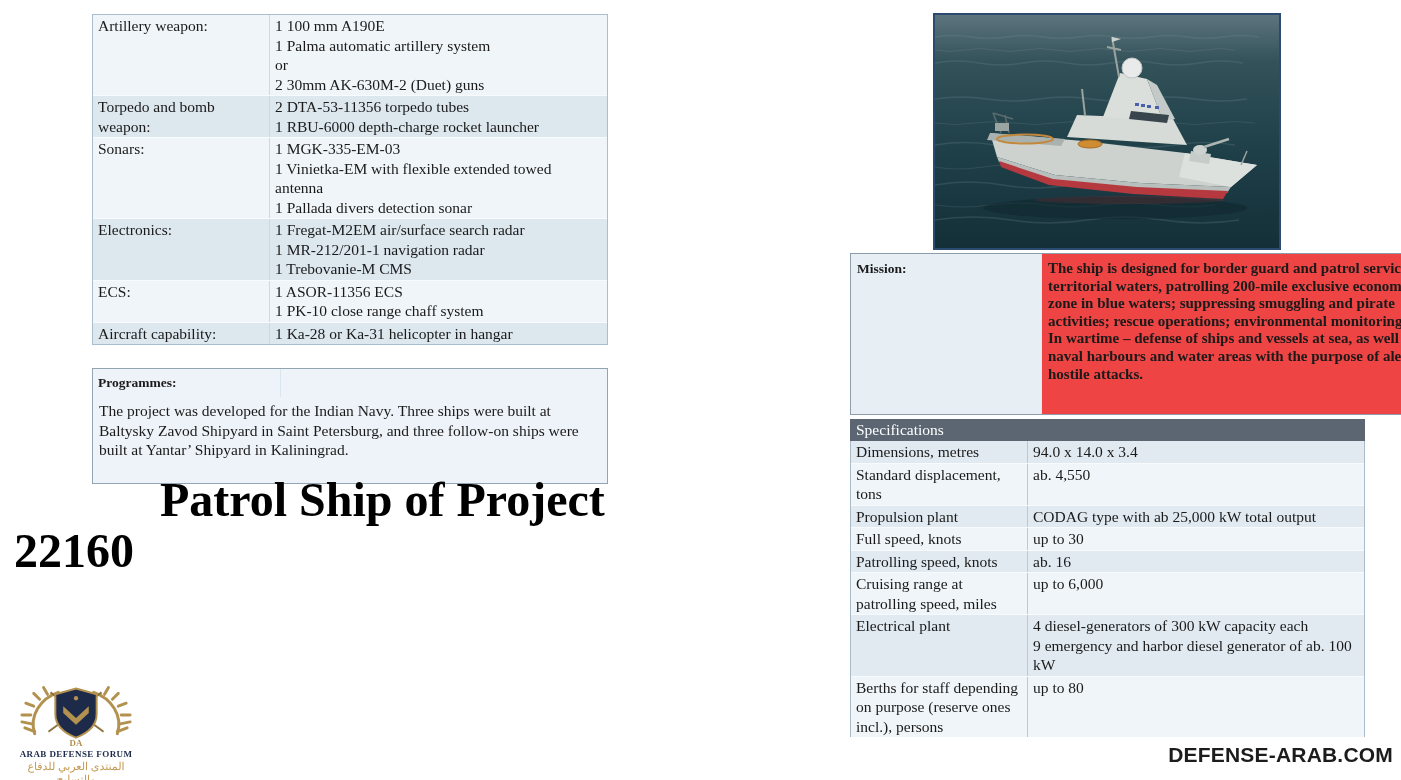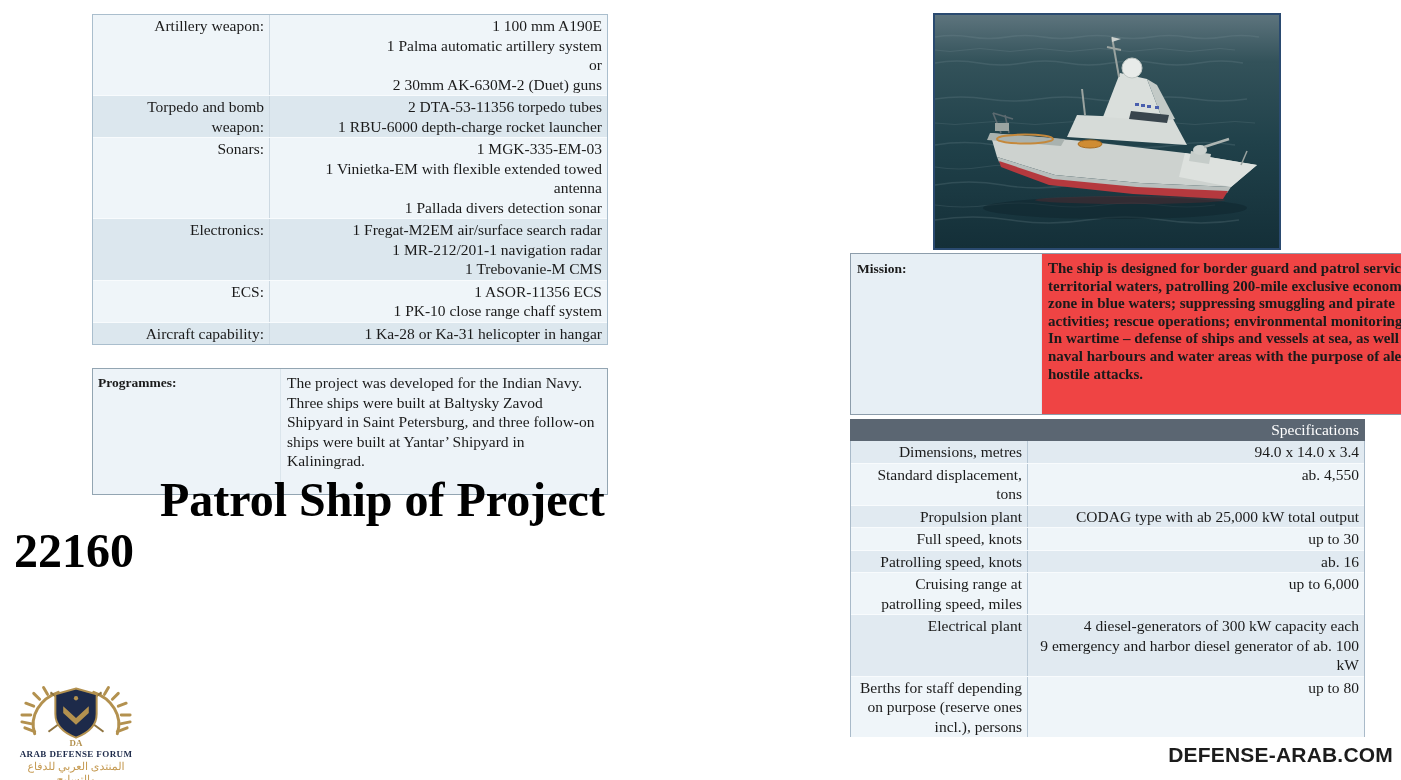--- a/index.html
+++ b/index.html
@@ -1,34 +1,34 @@
 <!DOCTYPE html>
 <html><head>
 <meta charset="utf-8">
 <style>
   html,body{margin:0;padding:0;background:#fff;}
   .page{position:relative;width:1401px;height:780px;background:#ffffff;overflow:hidden;
         font-family:"Liberation Serif",serif;color:#1a1a1a;}
 
   
   .dtable{box-sizing:border-box;}
-  .trow{display:flex;text-align:right;}
+  .trow{display:flex;}
   .trow + .trow{border-top:1px solid #f8fbfd;}
   .cell{padding:1px 5px;font-size:15.5px;line-height:19.5px;box-sizing:border-box;}
   .cell.label{width:177px;flex:none;border-right:1px solid #cdd9e2;}
   .cell.value{flex:1;}
 
   
   .weapons{position:absolute;left:92px;top:14px;width:516px;border:1px solid #aabecd;}
   .weapons .trow:nth-child(odd){background:#eff5f9;}
   .weapons .trow:nth-child(even){background:#dce7ee;}
 
   
   .programmes{position:absolute;left:92px;top:368px;width:516px;border:1px solid #93a5b2;
-              background:#edf3f8;display:flex;box-sizing:border-box;}
+              background:#edf3f8;display:flex;box-sizing:border-box;flex-direction:column;}
   .programmes .plabel{width:177px;flex:none;font-weight:bold;font-size:13.5px;padding:6px 5px;
                       border-right:1px solid #dbe5ec;}
   .programmes .pvalue{flex:1;font-size:15.5px;line-height:19.5px;padding:4px 6px 23px 6px;}
 
   
   .title{position:absolute;left:14px;top:474px;width:604px;margin:0;
          font-size:48px;font-weight:bold;line-height:51px;text-indent:146px;color:#000;}
 
   
   .ship-figure{position:absolute;left:933px;top:13px;width:348px;height:237px;
@@ -38,21 +38,21 @@
   
   .mission{position:absolute;left:850px;top:253px;width:593px;min-height:162px;
            border:1px solid #8d9dab;background:#ef4444;display:flex;box-sizing:border-box;}
   .mission .mlabel{width:178px;flex:none;font-weight:bold;font-size:13.5px;padding:7px 6px;
                    background:#e7eff5;border-right:1px solid #dbe6ee;}
   .mission .mvalue{flex:1;font-weight:bold;font-size:15px;line-height:17.6px;padding:6px 4px 6px 6px;}
 
   
   .spec-header{position:absolute;left:850px;top:419px;width:515px;height:22px;
                background:#5b6672;color:#ffffff;font-size:15.5px;line-height:21px;
-               padding:0 6px;box-sizing:border-box;text-align:right;}
+               padding:0 6px;box-sizing:border-box;}
   .spec{position:absolute;left:850px;top:441px;width:515px;
         border-left:1px solid #a9bac9;border-right:1px solid #a9bac9;}
   .spec .trow:nth-child(odd){background:#e1eaf1;}
   .spec .trow:nth-child(even){background:#eff5f9;}
   .spec .cell.label{border-right:1px solid #b9c9d6;}
 
   
   .logo{position:absolute;left:14px;top:682px;width:124px;text-align:center;}
   .logo svg{display:block;margin:0 auto;}
   .logo-name{font-weight:bold;font-size:9px;letter-spacing:.4px;color:#1d2a4a;margin-top:1px;}

